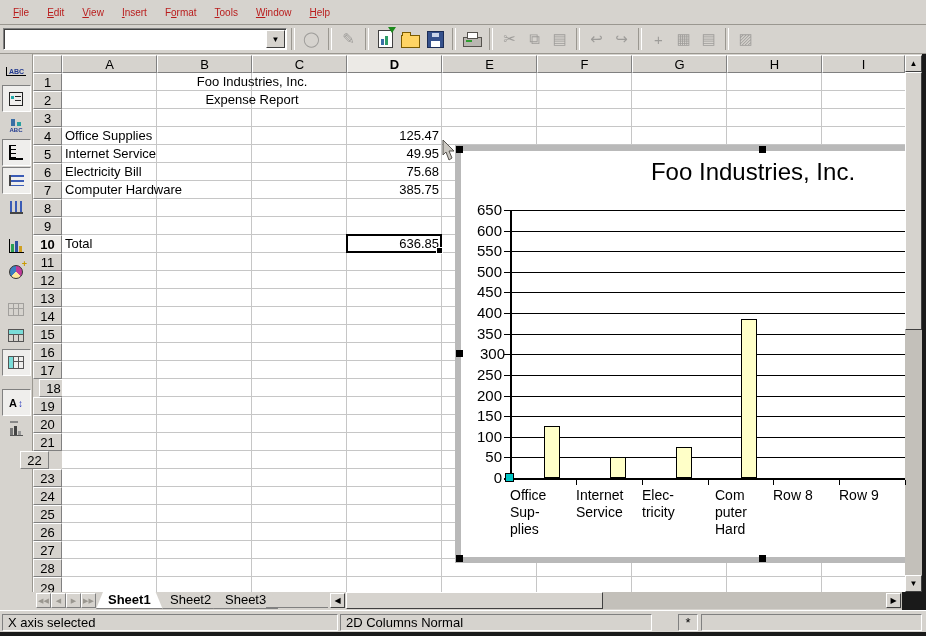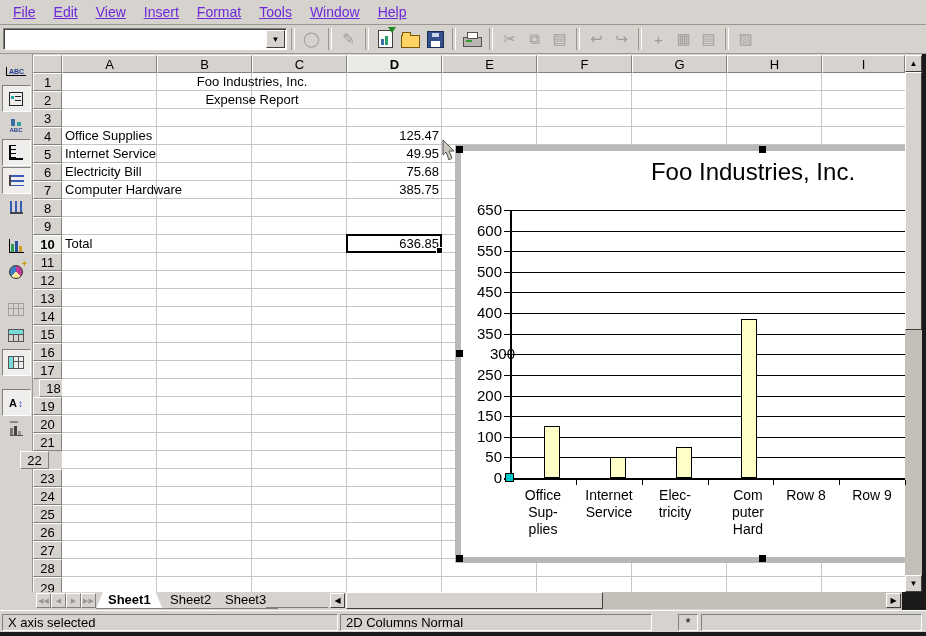--- a/index.html
+++ b/index.html
@@ -3,21 +3,21 @@
 <meta charset="utf-8">
 <style>
   html,body{margin:0;padding:0;}
   body{width:926px;height:636px;position:relative;background:#d6d3ce;
        font-family:"Liberation Sans",sans-serif;overflow:hidden;
        -webkit-font-smoothing:antialiased;}
   .abs{position:absolute;}
   
   #menubar{left:0;top:0;width:926px;height:25px;background:#d6d3ce;
            border-bottom:1px solid #9a9790;display:flex;align-items:center;padding-left:4px;box-sizing:border-box;}
-  .menu-item{font-size:14px;color:#6d28d9;padding:2px 9px;white-space:nowrap;cursor:default;text-decoration:underline;}
+  .menu-item{font-size:10px;color:#b91c1c;padding:2px 9px;white-space:nowrap;cursor:default;}
   .menu-item u{text-decoration:underline;}
   
   #toolbar{left:0;top:25px;width:926px;height:29px;background:#d6d3ce;
            border-bottom:1px solid #9a9790;display:flex;align-items:center;padding:2px 3px;box-sizing:border-box;}
   #namebox{width:282px;height:20px;background:#fff;border:1px solid;
            border-color:#808080 #fff #fff #808080;box-shadow:inset 1px 1px 0 #404040;
            display:flex;align-items:center;position:relative;}
   #namebox input{border:none;outline:none;width:258px;height:16px;font-size:13px;margin-left:3px;
            font-family:"Liberation Sans",sans-serif;background:transparent;}
   .combo-btn{position:absolute;right:1px;top:1px;width:17px;height:16px;background:#d6d3ce;
@@ -100,21 +100,21 @@
   .frame{position:absolute;background:#b9b9b9;}
   .handle{position:absolute;width:7px;height:7px;background:#000;z-index:7;}
   #chart-title{position:absolute;left:148px;top:13px;width:300px;text-align:center;
                font-size:24px;color:#000;white-space:nowrap;}
   .gridline{position:absolute;left:49px;width:401px;height:1px;background:#000;}
   .ylab{position:absolute;width:42px;text-align:right;font-size:15px;color:#000;}
   #yaxis{position:absolute;left:55px;top:65px;width:2px;height:269px;background:#000;}
   #xaxis{position:absolute;left:49px;top:333px;width:401px;height:2px;background:#000;}
   .bar{position:absolute;width:16px;background:#ffffc8;border:1px solid #000;box-sizing:border-box;}
   .xtick{position:absolute;top:335px;width:1px;height:5px;background:#000;}
-  .catlab{position:absolute;top:342px;width:66px;text-align:center;font-size:14px;line-height:17px;color:#000;}
+  .catlab{position:absolute;top:342px;width:66px;text-align:left;font-size:14px;line-height:17px;color:#000;}
   #axis-handle{position:absolute;left:50px;top:328px;width:9px;height:9px;background:#00c5c5;border:1px solid #000;box-sizing:border-box;z-index:8;}
   
   .sb-btn{background:#d6d3ce;border:1px solid;border-color:#fff #404040 #404040 #fff;
           display:flex;align-items:center;justify-content:center;font-size:8px;color:#000;box-sizing:border-box;}
   .sb-track{background:#c3c0ba;}
   .sb-thumb{background:#d6d3ce;border:1px solid;border-color:#fff #404040 #404040 #fff;box-sizing:border-box;}
   
   #tabbar{left:33px;top:592px;width:893px;height:18px;background:#d6d3ce;}
   .nav-btn{position:absolute;top:1px;width:15px;height:15px;background:#d6d3ce;border:1px solid;
            border-color:#fff #808080 #808080 #fff;display:flex;align-items:center;justify-content:center;
@@ -360,21 +360,21 @@
     <div class="ylab" style="top: 97px; left: 5px;">550</div>
     <div class="gridline" style="top: 127px;"></div>
     <div class="ylab" style="top: 118px; left: 5px;">500</div>
     <div class="gridline" style="top: 147px;"></div>
     <div class="ylab" style="top: 138px; left: 5px;">450</div>
     <div class="gridline" style="top: 168px;"></div>
     <div class="ylab" style="top: 159px; left: 5px;">400</div>
     <div class="gridline" style="top: 189px;"></div>
     <div class="ylab" style="top: 180px; left: 5px;">350</div>
     <div class="gridline" style="top: 209px;"></div>
-    <div class="ylab" style="top: 200px; left: 18px;">300</div>
+    <div class="ylab" style="top: 200px; left: 8px;">300</div>
     <div class="gridline" style="top: 230px;"></div>
     <div class="ylab" style="top: 221px; left: 5px;">250</div>
     <div class="gridline" style="top: 251px;"></div>
     <div class="ylab" style="top: 242px; left: 5px;">200</div>
     <div class="gridline" style="top: 271px;"></div>
     <div class="ylab" style="top: 262px; left: 5px;">150</div>
     <div class="gridline" style="top: 292px;"></div>
     <div class="ylab" style="top: 283px; left: 5px;">100</div>
     <div class="gridline" style="top: 312px;"></div>
     <div class="ylab" style="top: 303px; left: 5px;">50</div>

